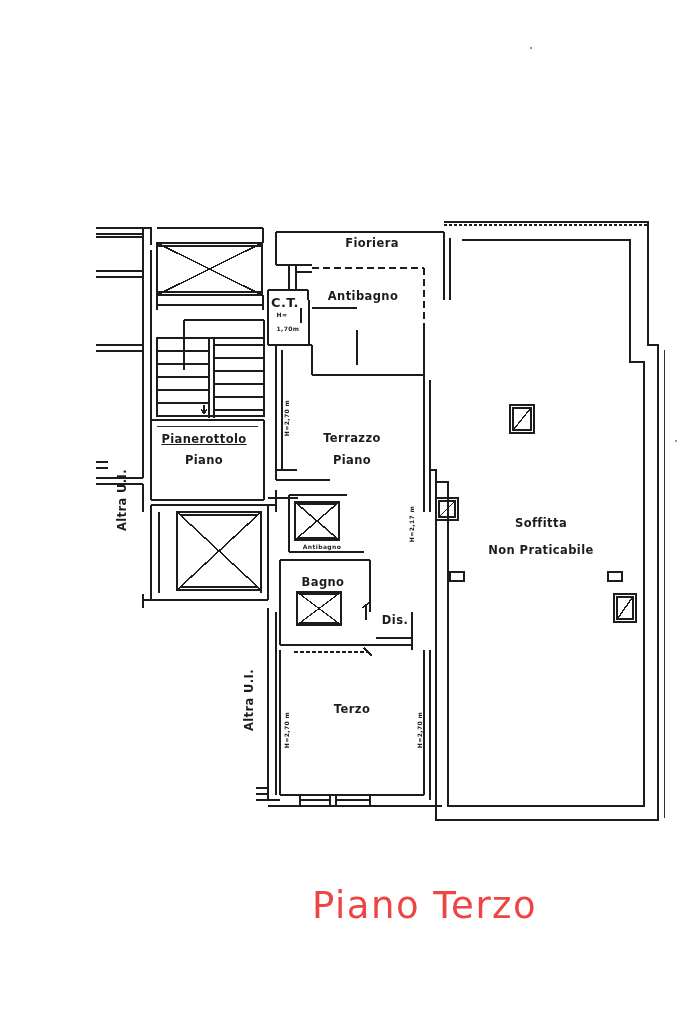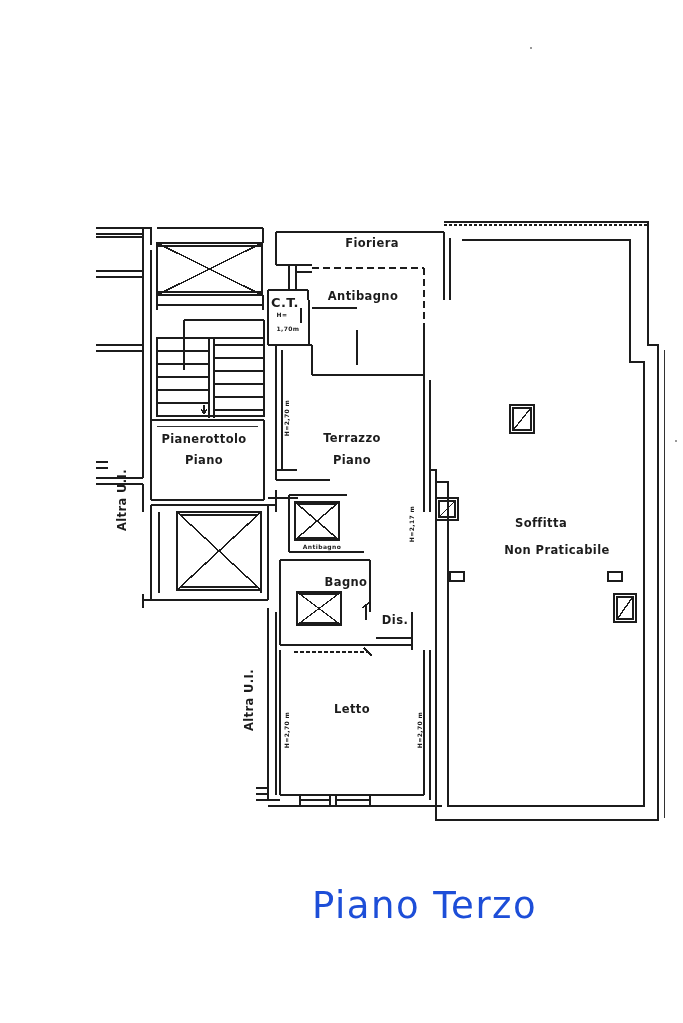--- a/index.html
+++ b/index.html
@@ -52,21 +52,21 @@
     transform-origin: 0 0;
   }
   .plan-title {
     position: absolute;
     left: 300px;
     top: 884px;
     font-family: "DejaVu Sans", sans-serif;
     font-size: 37px;
     font-weight: 400;
     letter-spacing: 1.5px;
-    color: #1d4ed8;
+    color: #ef4444;
   }
   .centered {
     text-align: center;
     transform: translateX(-50%);
   }
   .speck {
     position: absolute;
     background: #777;
     border-radius: 50%;
   }
@@ -353,39 +353,39 @@
   <div class="lbl room-label centered" style="left:360px; top:236px;">Fioriera</div>
 
   <div class="lbl room-label centered" style="left:351px; top:289px;">Antibagno</div>
 
   <div class="lbl small-label centered" style="left:273px; top:295px;">C.T.</div>
 
   <div class="lbl tiny-label centered" style="left:270px; top:311px;">H=</div>
 
   <div class="lbl tiny-label centered" style="left:276px; top:325px;">1,70m</div>
 
-  <div class="lbl room-label centered" style="left:192px; top:432px;">Pianerottolo</div>
+  <div class="lbl room-label centered" style="left:192px; top:432px;text-decoration:underline;">Pianerottolo</div>
 
   <div class="lbl room-label centered" style="left:192px; top:453px;">Piano</div>
 
   <div class="lbl room-label centered" style="left:340px; top:431px;">Terrazzo</div>
 
   <div class="lbl room-label centered" style="left:340px; top:453px;">Piano</div>
 
   <div class="lbl room-label centered" style="left:529px; top:516px;text-align:center;">Soffitta</div>
 
-  <div class="lbl room-label centered" style="left:529px; top:543px;margin-left:16px;">Non Praticabile</div>
+  <div class="lbl room-label centered" style="left:529px; top:543px;">Non Praticabile</div>
 
   <div class="lbl tiny-label centered" style="left:310px; top:543px;">Antibagno</div>
 
-  <div class="lbl room-label centered" style="left:311px; top:575px;margin-left:23px;">Bagno</div>
+  <div class="lbl room-label centered" style="left:311px; top:575px;">Bagno</div>
 
   <div class="lbl room-label centered" style="left:383px; top:613px;">Dis.</div>
 
-  <div class="lbl room-label centered" style="left:340px; top:702px;">Letto</div>
+  <div class="lbl room-label centered" style="left:340px; top:702px;">Terzo</div>
 
   <div class="lbl room-label vert" style="left:103px; top:500px; transform: rotate(-90deg) translateX(-50%);">Altra U.I.</div>
 
   <div class="lbl room-label vert" style="left:230px; top:700px; transform: rotate(-90deg) translateX(-50%);">Altra U.I.</div>
 
   <div class="lbl tiny-label vert" style="left:271px; top:418px; transform: rotate(-90deg) translateX(-50%);">H=2,70 m</div>
 
   <div class="lbl tiny-label vert" style="left:396px; top:524px; transform: rotate(-90deg) translateX(-50%);">H=2,17 m</div>
 
   <div class="lbl tiny-label vert" style="left:271px; top:730px; transform: rotate(-90deg) translateX(-50%);">H=2,70 m</div>

